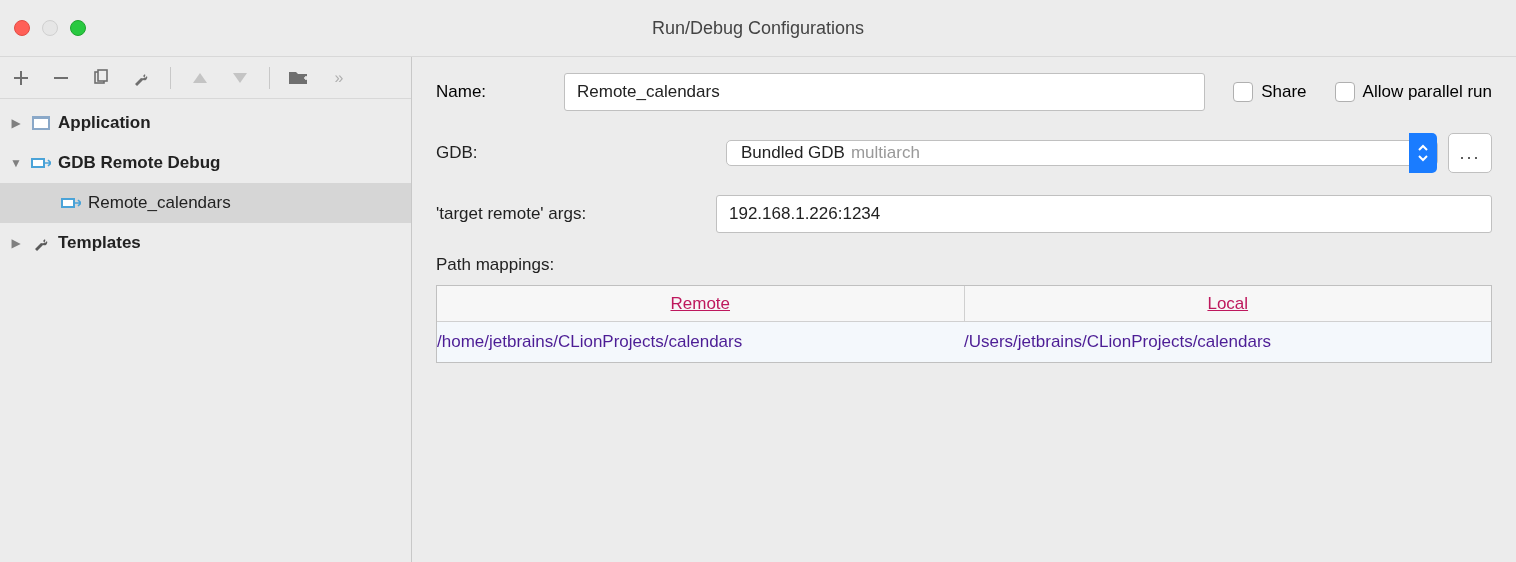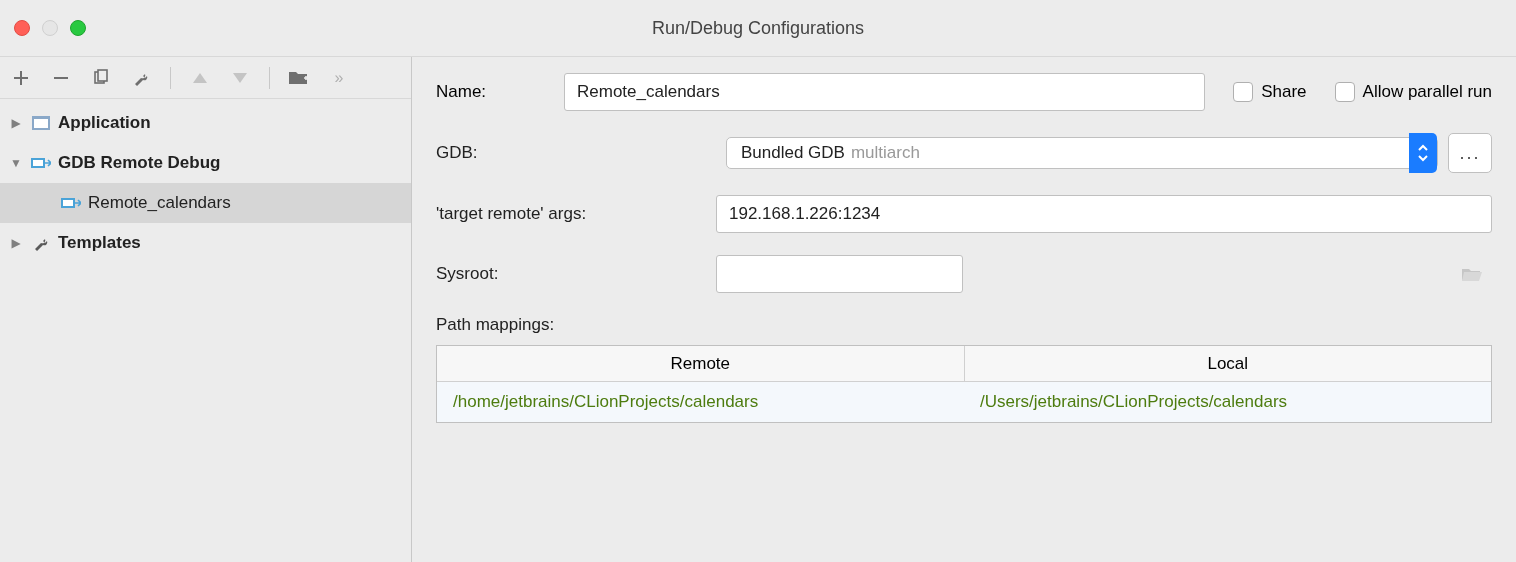--- a/index.html
+++ b/index.html
@@ -72,21 +72,21 @@
 }
 .name-row { display: flex; align-items: center; gap: 28px; justify-content: space-between; }
 .name-label { width: 100px; }
 .name-input { width: 480px; }
 .right-opts { display: flex; align-items: center; gap: 28px; margin-left: auto; }
 .chk { display: flex; align-items: center; gap: 8px; cursor: pointer; }
 .chk-box { width: 20px; height: 20px; border: 1px solid #b0b0b0; border-radius: 4px; background: #fff; }
 .gdb-row { display: flex; align-items: center; gap: 10px; }
 .gdb-select {
   flex: 1;
-  height: 32px;
+  height: 26px;
   background: #fff;
   border: 1px solid #c0c0c0;
   border-radius: 5px;
   display: flex;
   align-items: center;
   padding: 0 0 0 14px;
   position: relative;
 }
 .gdb-t1 { color: #222; }
 .gdb-t2 { color: #999; margin-left: 6px; }
@@ -113,26 +113,27 @@
   display: flex;
   height: 36px;
   border-bottom: 1px solid #d0d0d0;
   background: #f7f7f7;
 }
 .mh-cell {
   flex: 1;
   display: flex;
   align-items: center;
   justify-content: center;
-  color: #000000;
+  color: #be185d;
   border-right: 1px solid #d0d0d0;
+  text-decoration: underline;
 }
 .mh-cell:last-child { border-right: none; }
 .mapping-row { display: flex; height: 40px; background: #f4f8fc; }
-.mr-cell { flex: 1; display: flex; align-items: center; padding-left: 16px; color: #4d7c0f; }
+.mr-cell { flex: 1; display: flex; align-items: center; padding-left: 0; color: #4c1d95; }
 svg { display: block; }
 </style>
 </head>
 <body>
 
 <div class="titlebar">
   <div class="traffic">
     <div class="traffic-dot dot-red"></div>
     <div class="traffic-dot dot-gray"></div>
     <div class="traffic-dot dot-green"></div>
@@ -257,32 +258,20 @@
       </div>
       <div class="dots-btn">...</div>
     </div>
 
     <div class="row">
       <span class="label-col">'target remote' args:</span>
       <input class="txt-in" value="192.168.1.226:1234" style="">
     </div>
 
 
-    <div class="row">
-      <span class="label-col">Sysroot:</span>
-      <div class="file-input-wrap">
-        <input class="txt-in" value="" style="">
-        <span class="folder-icon">
-          <svg width="20" height="16" viewBox="0 0 20 16">
-              <path d="M0 3h7l2 2h9v2H4l-4 8z" fill="#c6c6c6"></path>
-              <path d="M2 6h18l-3 9H0z" fill="#d8d8d8"></path>
-            </svg>
-        </span>
-      </div>
-    </div>
 
     <div class="section-label">Path mappings:</div>
     <div class="mapping-table">
       <div class="mapping-header">
         <div class="mh-cell">Remote</div>
         <div class="mh-cell">Local</div>
       </div>
       <div class="mapping-row">
         <div class="mr-cell">/home/jetbrains/CLionProjects/calendars</div>
         <div class="mr-cell">/Users/jetbrains/CLionProjects/calendars</div>

